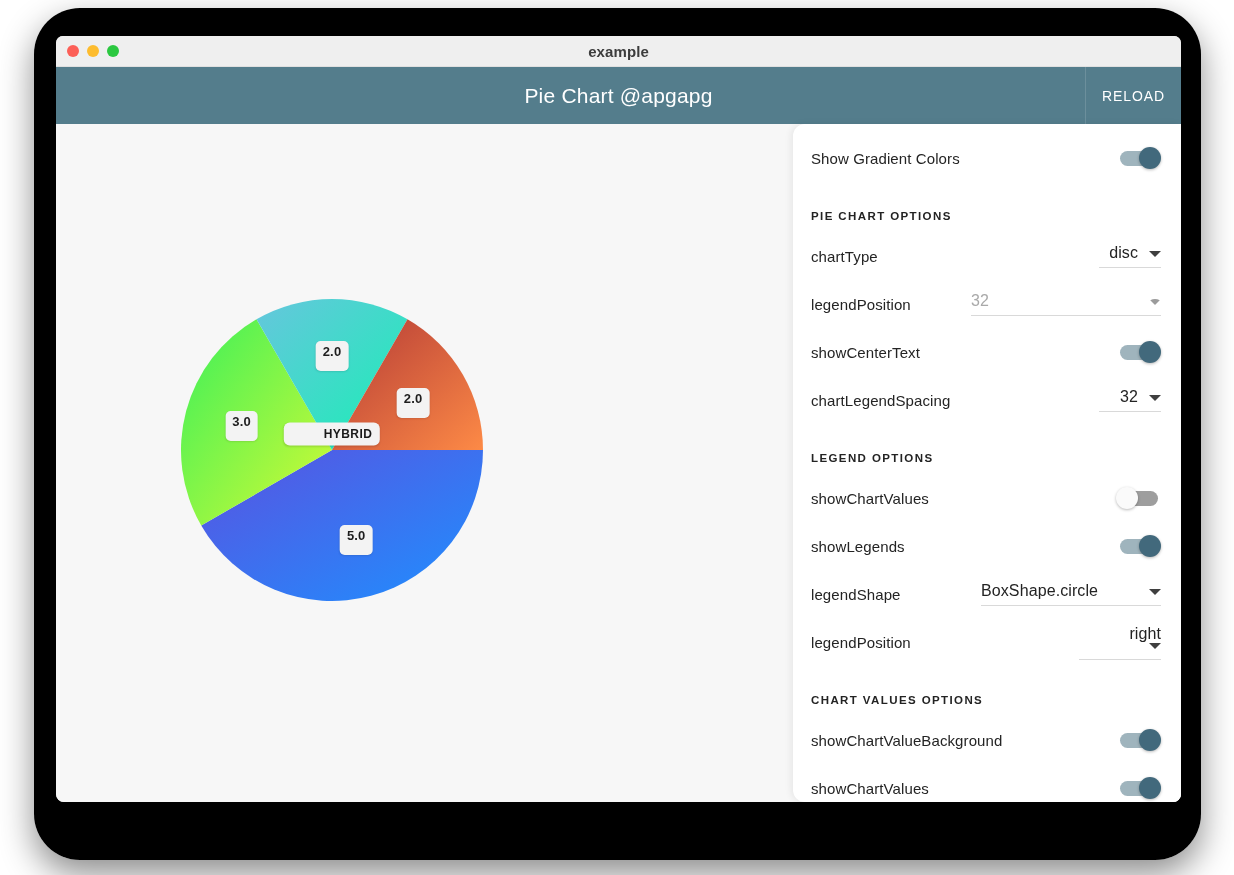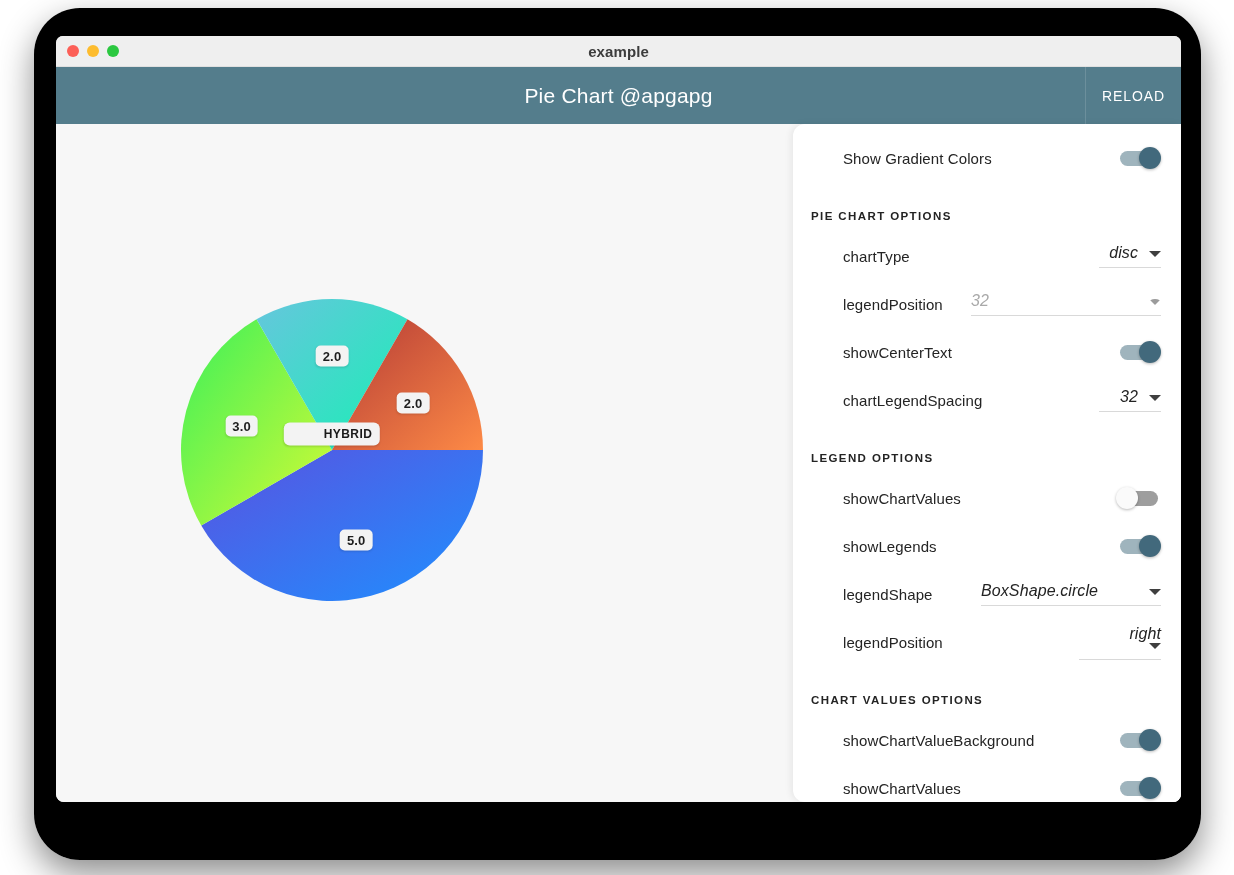--- a/index.html
+++ b/index.html
@@ -92,21 +92,21 @@
   .pie-wrap {
     position: absolute;
     left: 124px; top: 174px;
     width: 304px; height: 304px;
   }
   .pie-wrap svg { display: block; }
   .value-badge {
     position: absolute;
     background: #f3f3f3;
     border-radius: 5px;
-    padding: 3px 7px 3px 7px;
+    padding: 3px 7px 12px 7px;
     font-size: 13px; font-weight: 700; color: #1e1e1e;
     letter-spacing: .2px;
     box-shadow: 0 1px 2px rgba(0,0,0,0.10);
     transform: translate(-50%, -50%);
     white-space: nowrap;
   }
   .center-badge {
     position: absolute;
     background: #f3f3f3;
     border-radius: 6px;
@@ -151,25 +151,24 @@
     margin-top: 28px; margin-bottom: 10px;
   }
   .row {
     display: flex; align-items: center;
     height: 48px;
   }
   .row-label {
     font-size: 15px; color: #242424;
     letter-spacing: .1px;
     flex: 0 0 auto;
-    margin-left: 32px;
   }
   .row-ctrl {
     margin-left: auto;
-    display: flex; align-items: center; justify-content: flex-end; font-style: italic;
+    display: flex; align-items: center; justify-content: flex-end;
   }
 
   
   .toggle {
     position: relative;
     width: 45px; height: 26px;
     display: flex; align-items: center;
     cursor: pointer;
   }
   .toggle .track {

